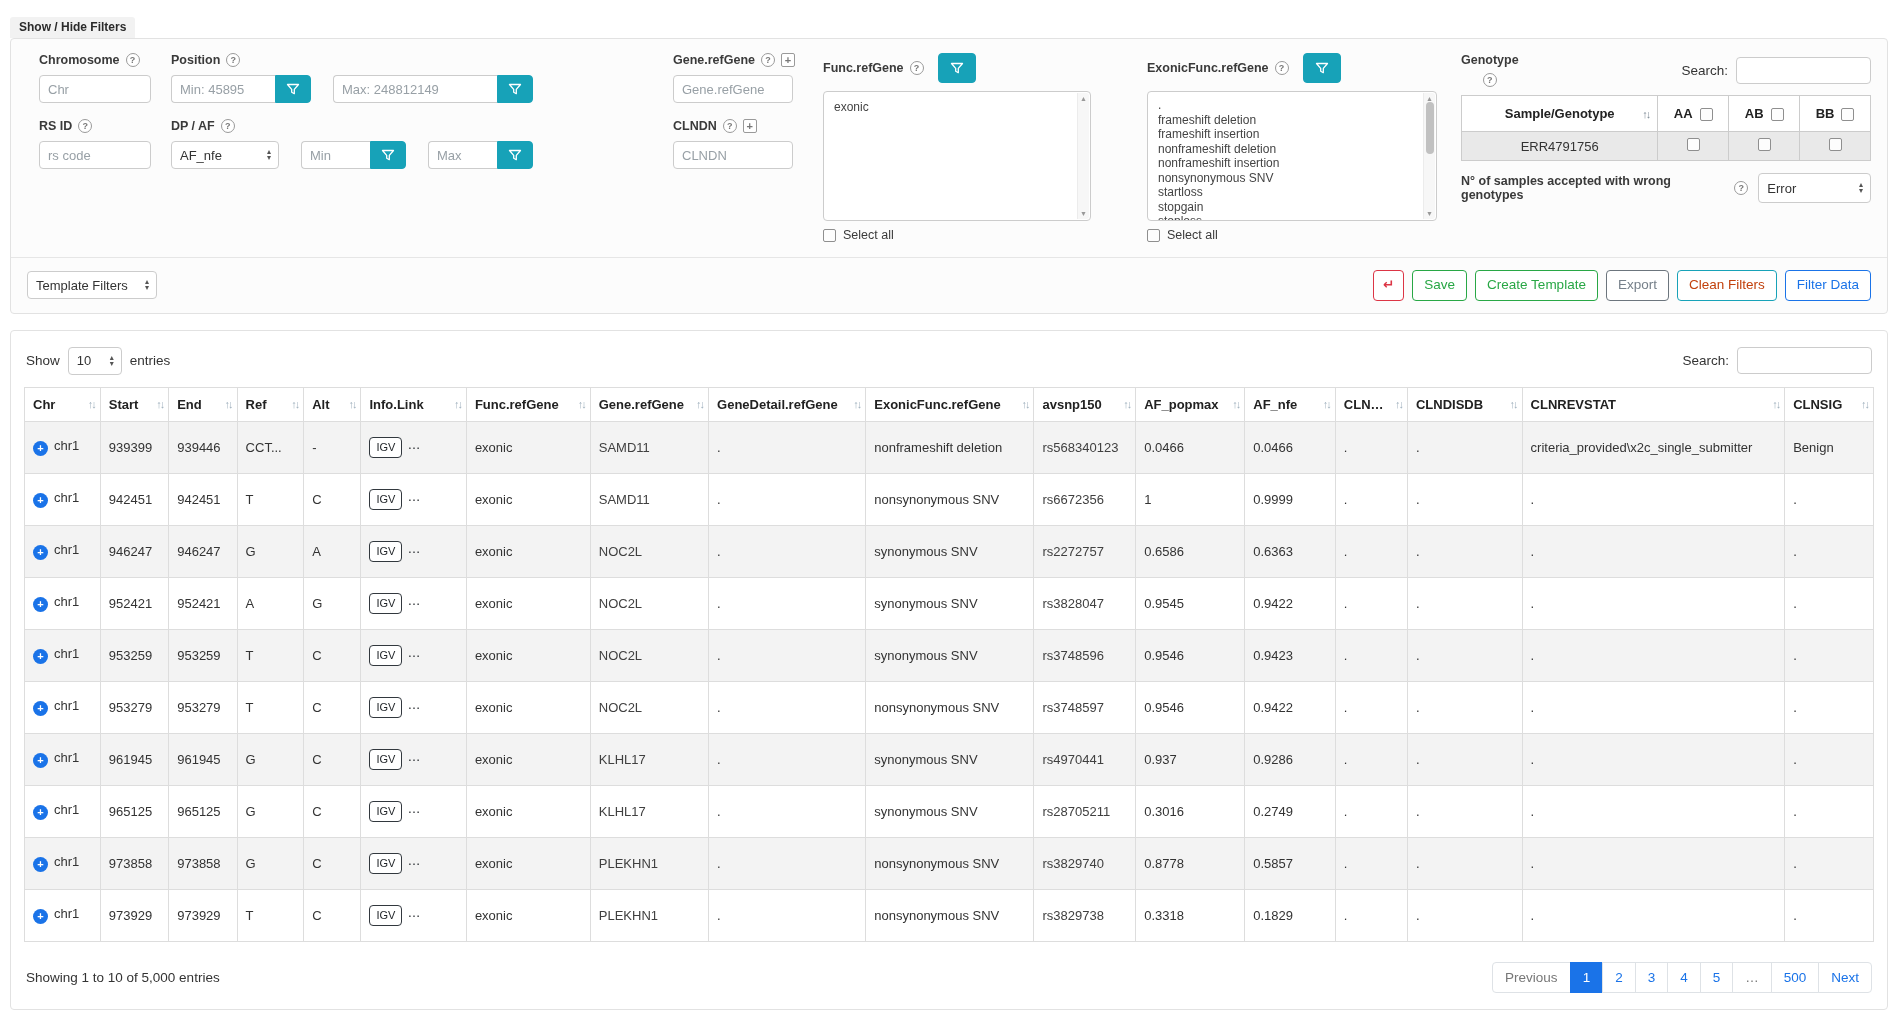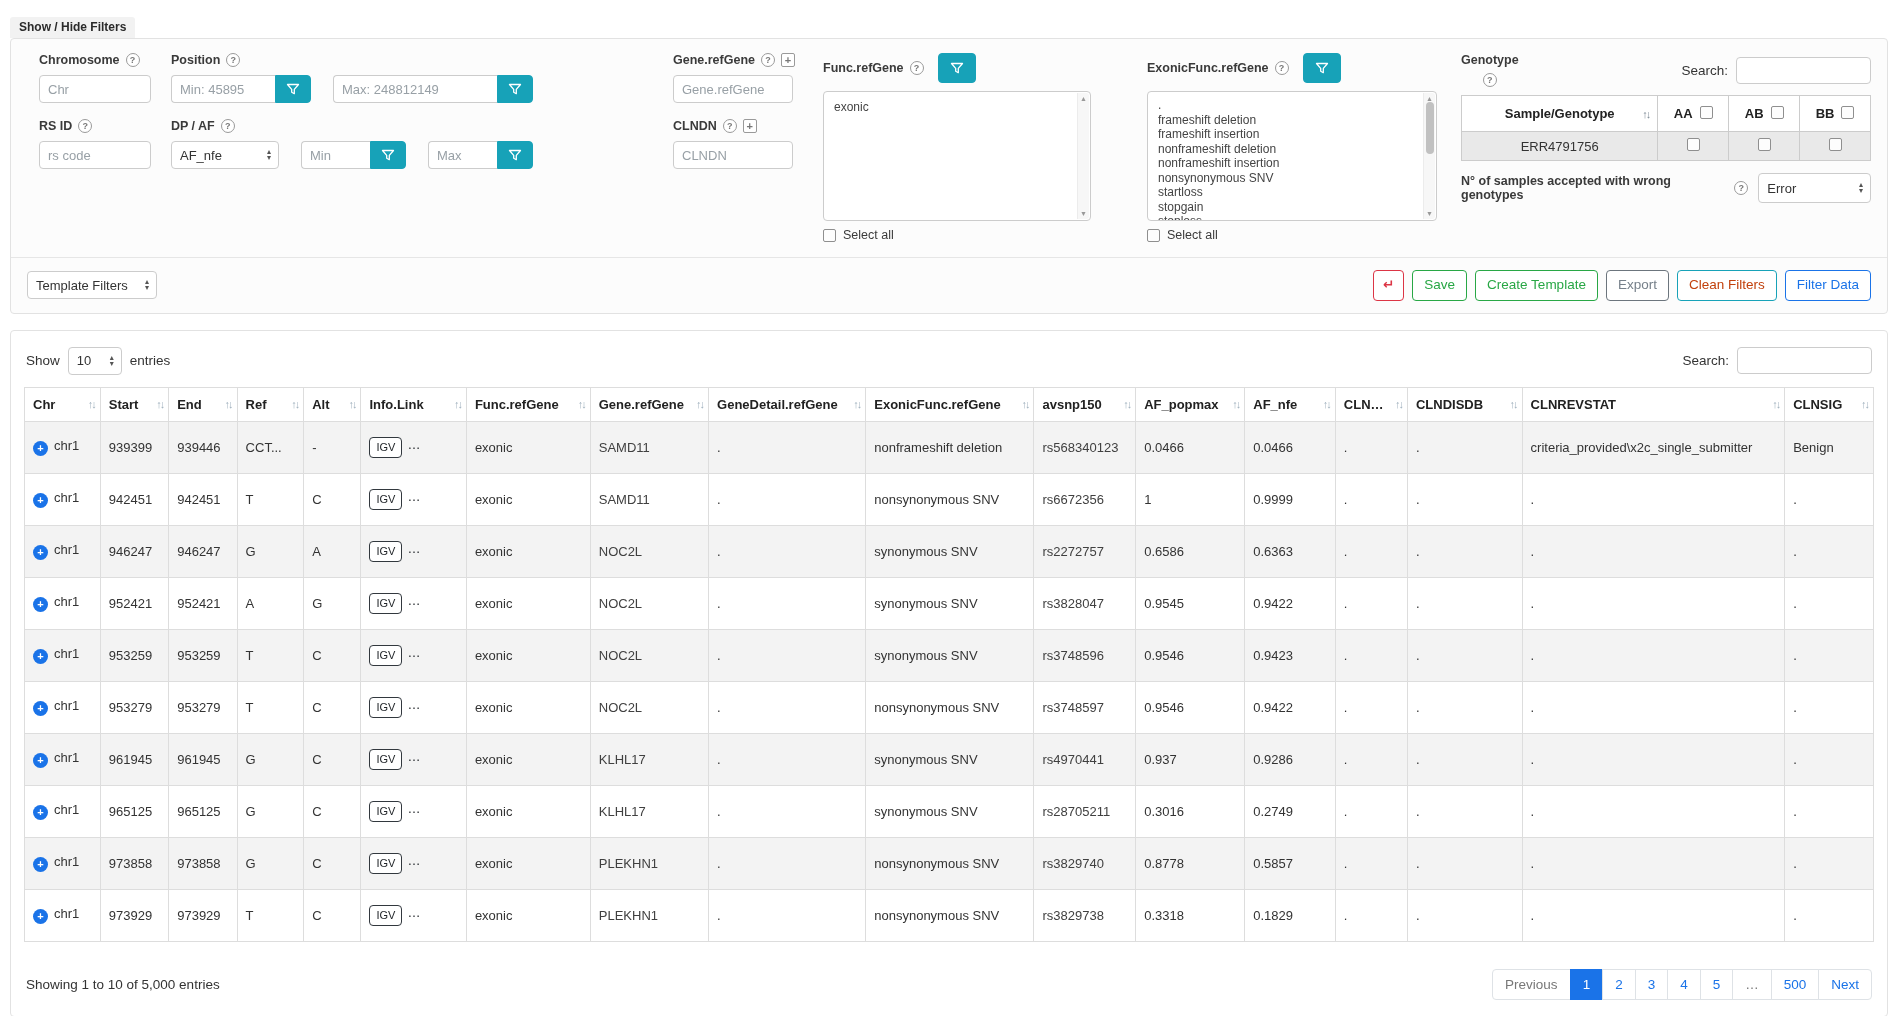--- a/index.html
+++ b/index.html
@@ -103,21 +103,21 @@
   .gt-head { display:flex; align-items:center; justify-content:space-between; margin-bottom:8px; }
   .gt-search { display:flex; align-items:center; gap:8px; font-size:13.5px; color:#333;justify-content:center; }
   .gt-search input { width:135px; height:27px; }
   table.gtable { width:100%; border-collapse:collapse; background:#fff; }
   table.gtable th, table.gtable td { border:1px solid #ccc; text-align:center; font-size:13px; color:#333; }
   table.gtable th { font-weight:bold; color:#222; padding:10px 4px; position:relative; }
   table.gtable td { padding:6px 4px; }
   table.gtable th:first-child { width:48%; }
   table.gtable tr.striped td { background:#e9e9e9; }
   table.gtable tr:not(.striped) td { background:#f8f8f8; }
-  .gthlabel { display:inline-flex; align-items:flex-start; gap:7px; }
+  .gthlabel { display:inline-flex; align-items:flex-end; gap:7px; }
   .sort { font-size:11px; color:#9fb0bd; letter-spacing:-2px; font-weight:normal; }
   .gt-sort { position:absolute; right:8px; top:50%; transform:translateY(-50%); color:#7d8b96; }
 
   .wrongline { display:flex; align-items:center; justify-content:flex-end; gap:10px; margin-top:12px; font-size:12.5px; font-weight:bold; color:#3a3a3a; }
   .wrongline .selwrap { width:118px; }
   .wrongline .selwrap select { height:30px; }
 
   
   .tf-wrap { width:130px; }
   .btnrow { display:flex; gap:8px; }
@@ -160,21 +160,21 @@
     display:inline-flex; align-items:center; justify-content:center;
     width:15px; height:15px; border-radius:50%; background:#1a73e8; color:#fff;
     font-size:11px; font-weight:bold; margin-right:6px; vertical-align:-2px; cursor:pointer; line-height:1;
   }
   .minibtn {
     border:1px solid #32383e; border-radius:4px; background:#fff; color:#212529;
     font-family:inherit; font-size:11px; padding:4px 6px; margin-right:5px; cursor:pointer; line-height:1;
   }
   a.link { color:#404040; text-decoration:none; cursor:pointer; }
 
-  .tfooter { display:flex; align-items:center; justify-content:space-between; margin:27px 2px 4px; }
+  .tfooter { display:flex; align-items:center; justify-content:space-between; margin:20px 2px 4px; }
   .tinfo { font-size:13.5px; color:#333; }
   .pagination { display:flex; }
   .pagination .pg {
     border:1px solid #dee2e6; background:#fff; color:#1a73e8; font-family:inherit; font-size:13.5px;
     padding:6px 12px; margin-left:-1px; cursor:pointer; line-height:1.3;
   }
   .pagination .pg:first-child { border-radius:4px 0 0 4px; margin-left:0; }
   .pagination .pg:last-child { border-radius:0 4px 4px 0; }
   .pagination .pg.disabled { color:#777; cursor:default; }
   .pagination .pg.ellipsis { color:#777; }

